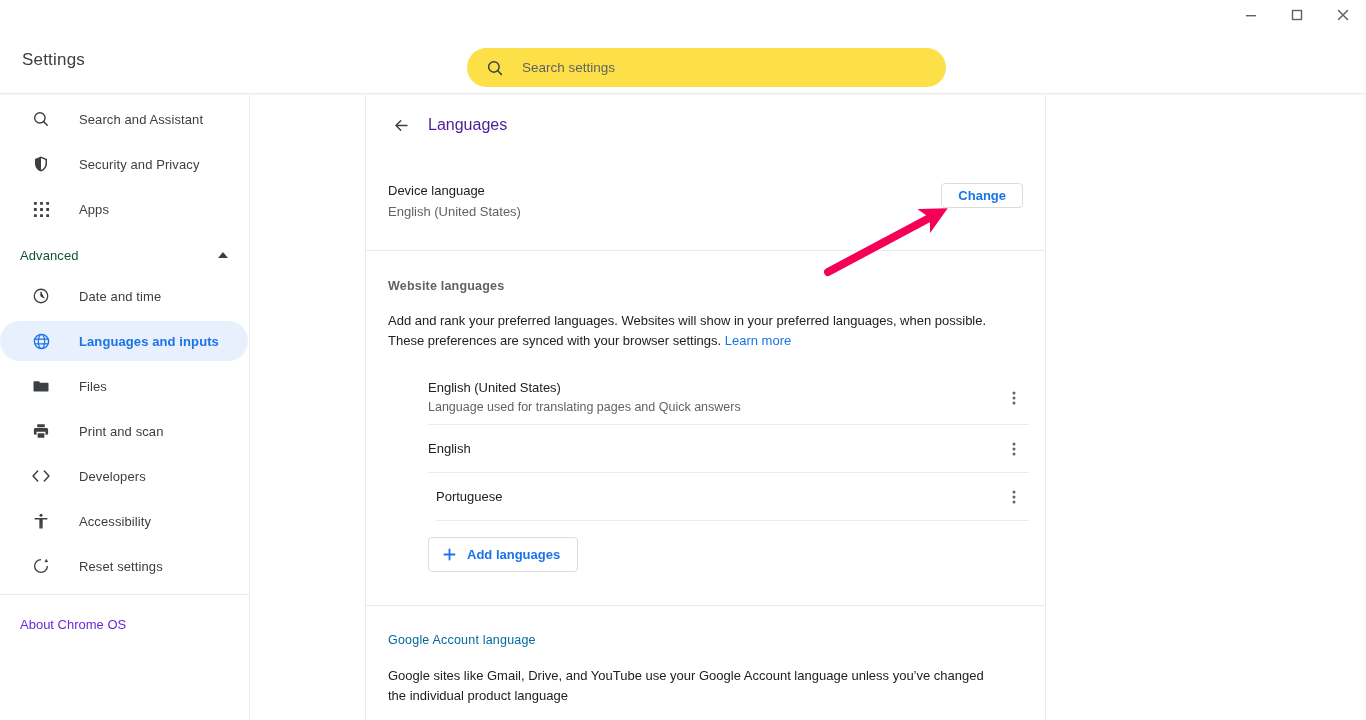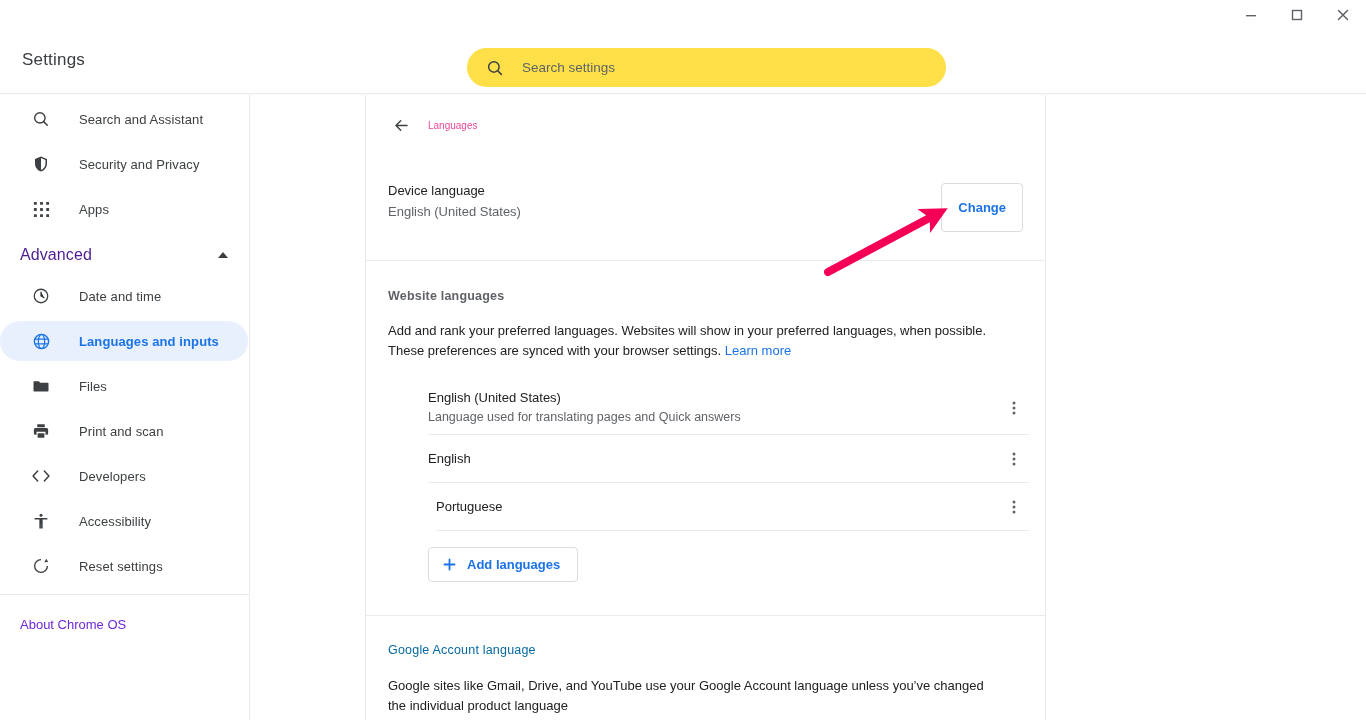--- a/index.html
+++ b/index.html
@@ -83,21 +83,21 @@
   .nav-item .lbl {
     margin-left: 28px; font-size: 13px; color: #3c4043; letter-spacing:.1px;
   }
   .nav-item.selected { background: #e8f0fe; width: 248px; }
   .nav-item.selected .lbl { color: #1a73e8; font-weight: bold; }
 
   .nav-section {
     display: flex; align-items: center; justify-content: space-between;
     height: 40px; padding-left: 20px; padding-right: 20px; cursor: pointer;
   }
-  .nav-section .lbl { font-size: 16px; color: #4c1d95; letter-spacing:.1px; }
+  .nav-section .lbl { font-size: 13px; color: #14532d; letter-spacing:.1px; }
 
   .nav-divider {
     height: 1px; background: #e8eaed; margin: 8px 0 0 0; width: 250px;
   }
   .nav-plain {
     display: flex; align-items: center; height: 40px;
     padding-left: 20px; font-size: 13px; color: #6d28d9; cursor: pointer;
     margin-top: 9px;
   }
 
@@ -112,35 +112,35 @@
     border-left: 1px solid #e8eaed; border-right: 1px solid #e8eaed;
   }
 
   .page-head {
     display: flex; align-items: center; height: 60px; padding-left: 20px;
   }
   .back-btn {
     width: 30px; height: 30px; display: flex; align-items: center; justify-content: center;
     cursor: pointer; border-radius: 50%;
   }
-  .page-title { margin-left: 12px; font-size: 10px; color: #ec4899; }
+  .page-title { margin-left: 12px; font-size: 16px; color: #4c1d95; }
 
   .section { padding: 0 22px; }
   .hr { height: 1px; background: #e8eaed; }
 
   .device-row {
     display: flex; align-items: flex-start; justify-content: space-between;
     padding: 26px 0 28px 0;
   }
   .dev-name { font-size: 13px; color: #202124; line-height: 20px; }
   .dev-val  { font-size: 13px; color: #5f6368; line-height: 20px; margin-top: 1px; }
   .btn-outline {
     border: 1px solid #dadce0; border-radius: 4px;
     background: #fff; color: #1a73e8; font-size: 13px; font-weight: bold;
-    padding: 16px 16px; cursor: pointer;
+    padding: 4px 16px; cursor: pointer;
     font-family: "Liberation Sans", sans-serif;
     margin-top: 2px;
   }
 
   .sub-head { font-size: 12.5px; color: #5f6368; padding-top: 28px; font-weight: bold; letter-spacing:.2px;}
   .sub-desc { font-size: 13px; color: #202124; line-height: 20px; padding-top: 18px; max-width: 628px; }
   .link { color: #1a73e8; text-decoration: none; cursor: pointer; }
 
   .lang-list { margin: 20px 0 0 40px; width: 601px; }
   .lang-row {

